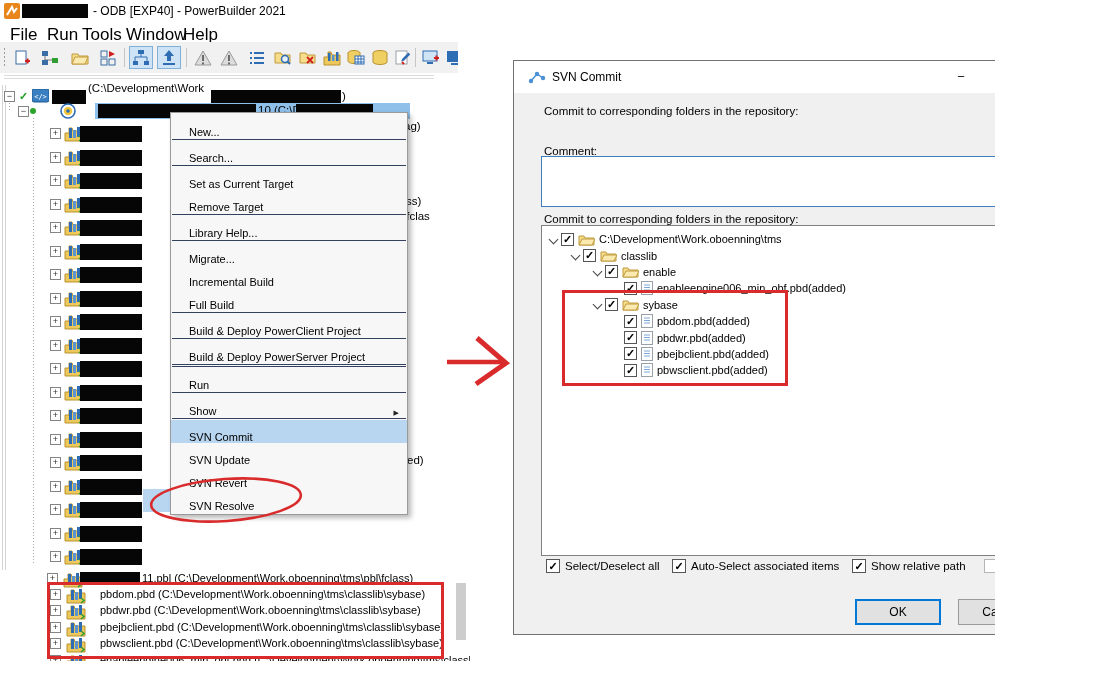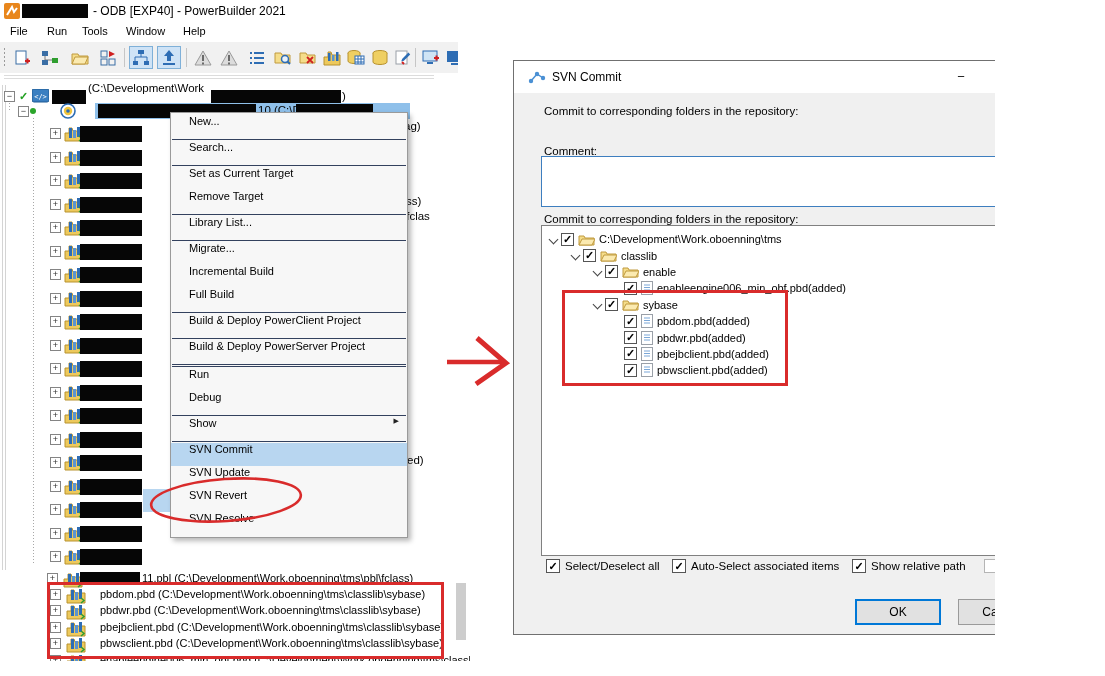--- a/index.html
+++ b/index.html
@@ -6,40 +6,40 @@
   #stage{position:relative;width:995px;height:676px;background:#fff;overflow:hidden;
          font-family:"Liberation Sans",sans-serif;color:#000;font-size:11px}
   .abs{position:absolute}
   .redact{position:absolute;background:#060606}
   .nowrap{white-space:nowrap}
 
   
   #titlebar{position:absolute;left:0;top:0;width:434px;height:22px;background:#fff}
   #titlebar .title{position:absolute;left:93px;top:4px;font-size:12px}
   #menubar{position:absolute;left:0;top:22px;width:434px;height:20px;background:#fff}
-  #menubar span{position:absolute;top:3px;font-size:11px}
+  #menubar span{position:absolute;top:3px;font-size:17px}
   #toolbar{position:absolute;left:0;top:42px;width:458px;height:31px;background:#f1f1f1;overflow:hidden}
   .tbtn{position:absolute;top:4px;width:24px;height:23px;display:flex;align-items:center;justify-content:center}
   .tbtn.active{background:#cfe3f6;border:1px solid #7fb0d8;box-sizing:border-box}
   .tsep{position:absolute;top:6px;width:1px;height:19px;background:#c6c6c6}
   .tgrip{position:absolute;left:3px;top:5px;width:3px;height:21px;
          background-image:radial-gradient(#9a9a9a 1px,transparent 1px);background-size:3px 4px}
   .hline{position:absolute;height:1px;background:#dcdcdc}
   .vline{position:absolute;width:1px;background:#d4d4d4}
   .dotv{position:absolute;width:1px;background-image:linear-gradient(#a8a8a8 1px,transparent 1px);background-size:1px 3px}
 
   .expbox{position:absolute;width:11px;height:11px;background:#fff;border:1px solid #848484;
           box-sizing:border-box;font-size:9px;line-height:8px;text-align:center;color:#333}
   .treetext{position:absolute;font-size:11.5px;white-space:nowrap}
   #row2hl{position:absolute;left:95px;top:103px;width:315px;height:16px;background:#8fc0ea}
 
   
   #ctx-menu{position:absolute;left:170px;top:112px;width:236px;background:#f7f7f7;
             border:1px solid #9a9a9a;box-shadow:3px 3px 5px rgba(0,0,0,.28);padding:2px 0;z-index:5}
-  .mi{height:23px;display:flex;align-items:flex-start;padding-left:18px;font-size:11px;position:relative}
+  .mi{height:23px;display:flex;align-items:flex-end;padding-left:18px;font-size:11px;position:relative}
   .mi.hl{background:#b8d6f0}
   .msep{height:1px;background:#33415e;margin:1px 1px}
   .subarrow{position:absolute;right:8px;font-size:7px;color:#222}
   #menu-left-band{position:absolute;left:143px;top:489px;width:27px;height:23px;background:#b8d6f0;z-index:4}
 
   
   #bottom{position:absolute;left:0;top:570px;width:470px;height:91px;background:#fff;z-index:6;overflow:hidden}
   .brow{position:absolute;height:16px;font-size:11px;white-space:nowrap}
   #scrollthumb{position:absolute;left:456px;top:583px;width:10px;height:57px;background:#cdcdcd;z-index:7}
 
@@ -501,21 +501,21 @@
       </div>
       <div class="msep"></div>
       <div class="mi">
         <span>Set as Current Target</span>
       </div>
       <div class="mi">
         <span>Remove Target</span>
       </div>
       <div class="msep"></div>
       <div class="mi">
-        <span>Library List...</span>
+        <span>Library Help...</span>
       </div>
       <div class="msep"></div>
       <div class="mi">
         <span>Migrate...</span>
       </div>
       <div class="mi">
         <span>Incremental Build</span>
       </div>
       <div class="mi">
         <span>Full Build</span>
@@ -525,23 +525,20 @@
         <span>Build &amp; Deploy PowerClient Project</span>
       </div>
       <div class="msep"></div>
       <div class="mi">
         <span>Build &amp; Deploy PowerServer Project</span>
       </div>
       <div class="msep"></div>
       <div class="msep"></div>
       <div class="mi">
         <span>Run</span>
-      </div>
-      <div class="mi">
-        <span>Debug</span>
       </div>
       <div class="msep"></div>
       <div class="mi">
         <span>Show</span>
         <span class="subarrow">▶</span>
       </div>
       <div class="msep"></div>
       <div class="mi hl">
         <span>SVN Commit</span>
       </div>

